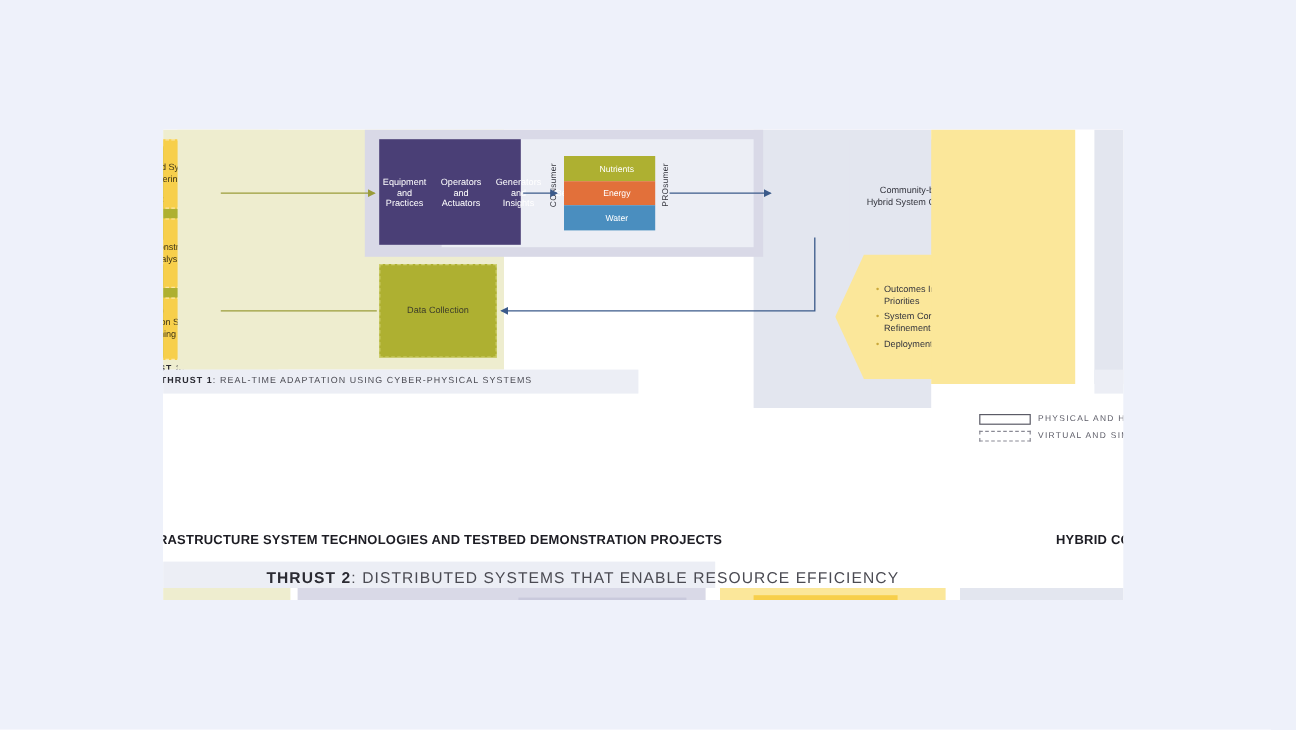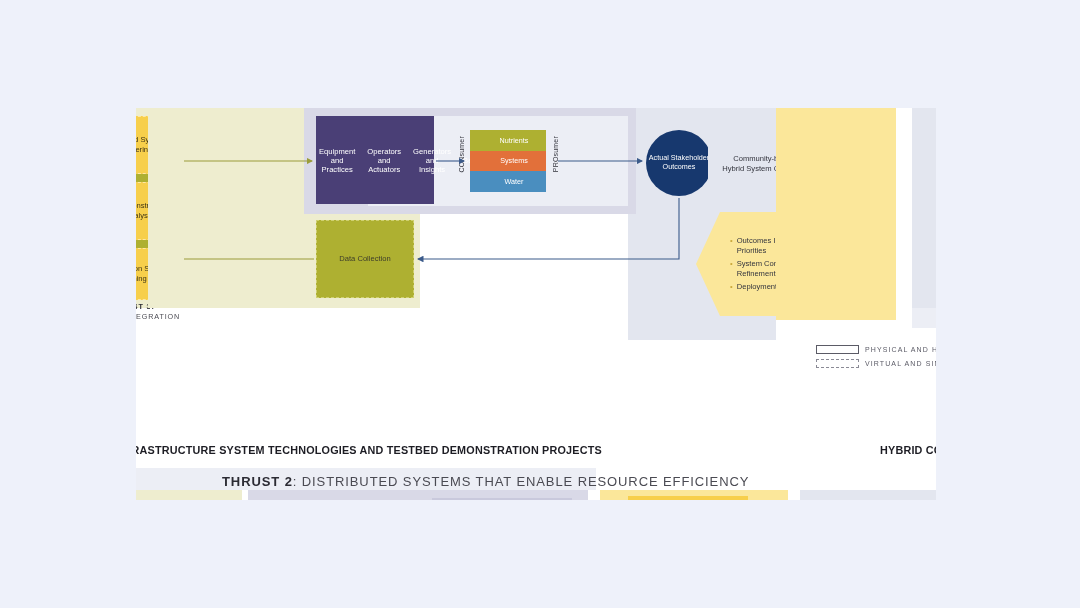--- a/index.html
+++ b/index.html
@@ -128,26 +128,25 @@
       <div class="pbox">
         <span>Equipment and Practices</span>
         <span>Operators and Actuators</span>
         <span>Generators and Insights</span>
         <span>Behavior</span>
       </div>
 
       <div class="vlabel" style="left:386px;top:28px;">CONsumer</div>
       <div class="stack">
         <div class="row" style="background:#aeb031;">Nutrients</div>
-        <div class="row" style="background:#e2703a;">Systems</div>
+        <div class="row" style="background:#e2703a;">Energy</div>
         <div class="row" style="background:#4a8ebf;text-align:right;">Water</div>
       </div>
       <div class="vlabel" style="left:480px;top:28px;">PROsumer</div>
 
-      <div class="circ dark" style="left:574px;top:22px;width:66px;height:66px;">Actual Stakeholder Outcomes</div>
 
       <div class="hex" style="left:636px;top:8px;width:128px;height:96px;">
         <svg class="shape" viewBox="0 0 128 96" preserveAspectRatio="none">
           <polygon points="0,0 104,0 128,48 104,96 0,96" fill="#e3e6ef"></polygon>
         </svg>
         <div class="txt" style="padding-left:14px;padding-right:30px;text-align:center;">Community-based Hybrid System Concepts</div>
       </div>
 
       <div class="hex" style="left:624px;top:104px;width:142px;height:104px;">
         <svg class="shape" viewBox="0 0 142 104" preserveAspectRatio="none">
@@ -178,20 +177,23 @@
         <div class="sub">SYSTEM INTEGRATION</div>
       </div>
 
       <div class="t4-panel"></div>
       <div class="t4-inner"></div>
 
       <div class="t4-strip">
         
       </div>
 
+      <div class="t1-strip">
+        <span class="lab"><b>THRUST 1</b><span>: REAL-TIME ADAPTATION USING CYBER-PHYSICAL SYSTEMS</span></span>
+      </div>
 
       <svg class="conn">
         <defs>
           <marker id="ao" markerWidth="6" markerHeight="6" refX="5" refY="3" orient="auto">
             <path d="M0,0 L6,3 L0,6 z" fill="#9a9c3a"></path>
           </marker>
           <marker id="ab" markerWidth="6" markerHeight="6" refX="5" refY="3" orient="auto">
             <path d="M0,0 L6,3 L0,6 z" fill="#3b5a8a"></path>
           </marker>
         </defs>

